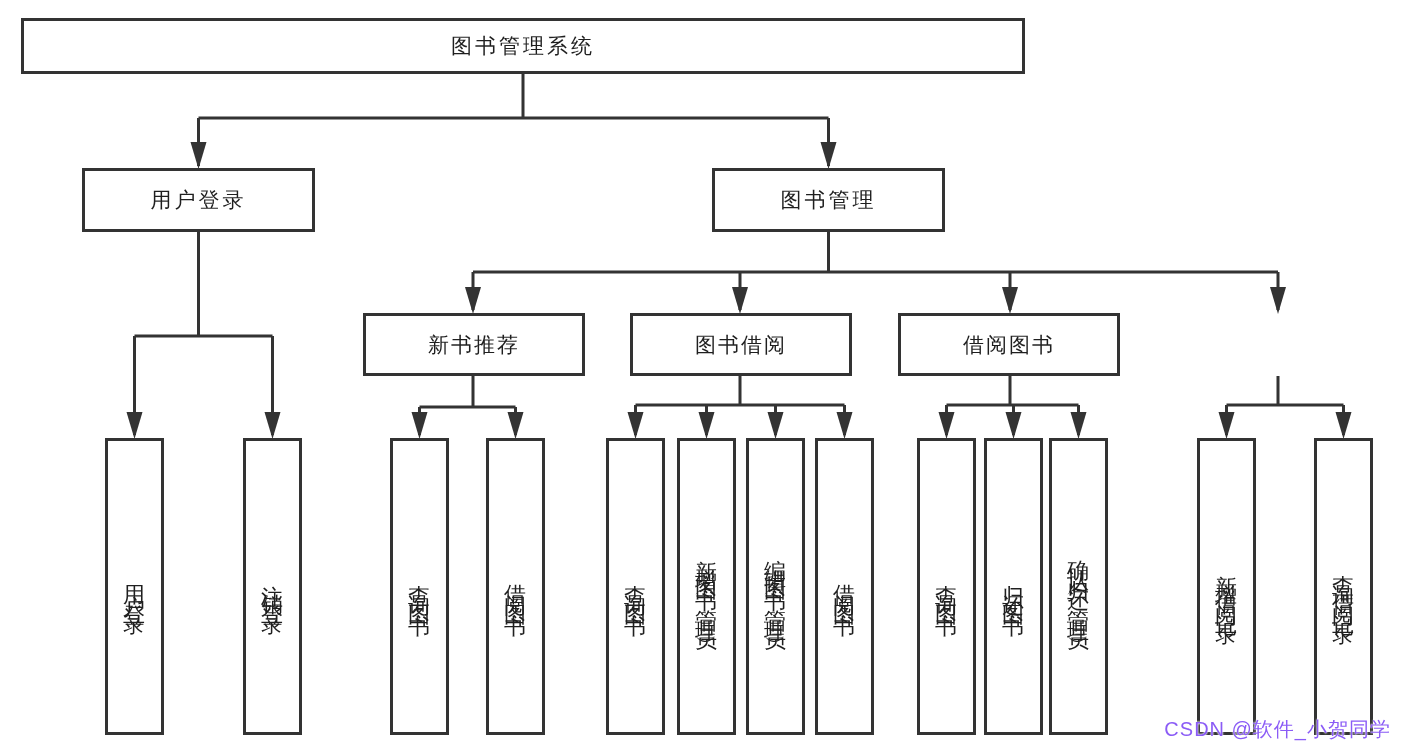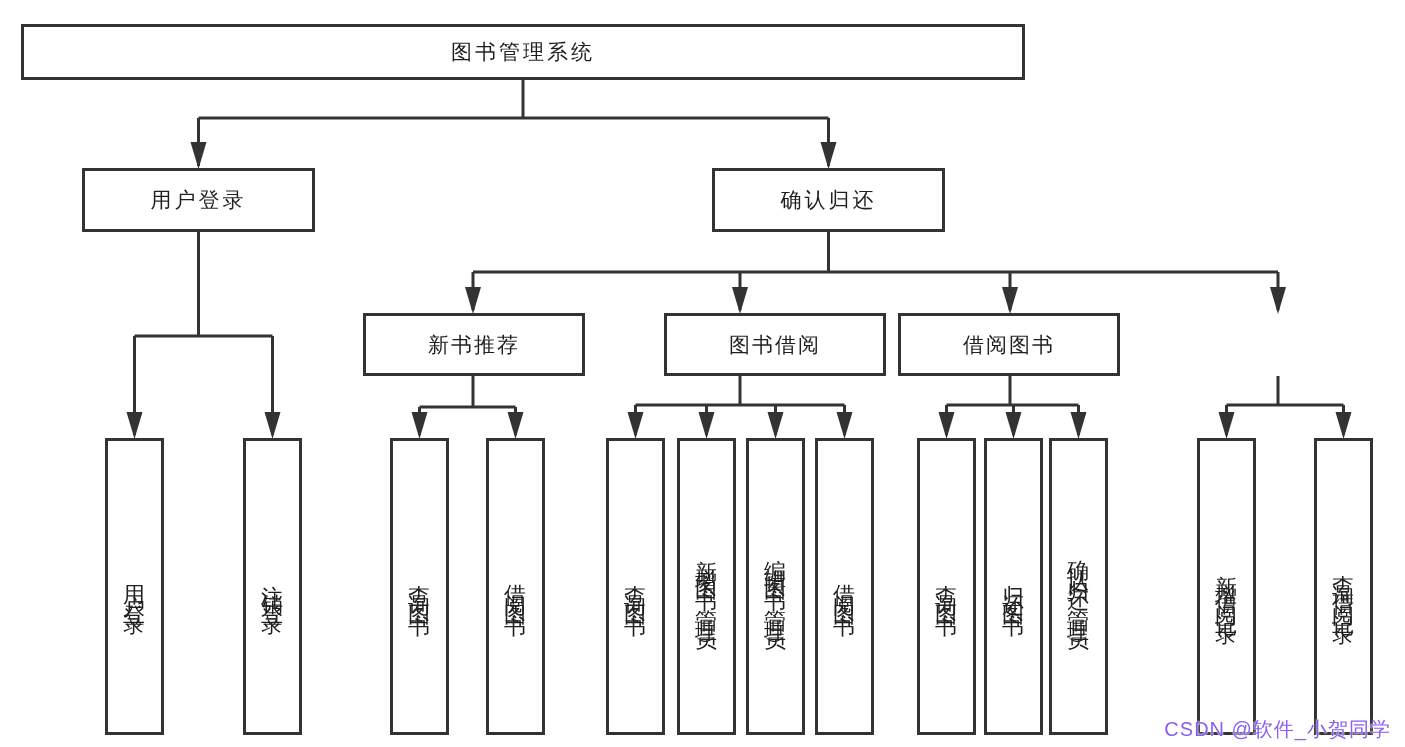--- a/index.html
+++ b/index.html
@@ -20,21 +20,21 @@
   .box {
     position: absolute;
     box-sizing: border-box;
     border: 3px solid #333333;
     background: #ffffff;
     display: flex;
     align-items: center;
     justify-content: center;
     color: #1f1f1f;
   }
-  .lvl1 { left: 21px; top: 24px; width: 1004px; height: 56px; font-size: 21px; letter-spacing: 3px; text-align: right; }
+  .lvl1 { left: 21px; top: 18px; width: 1004px; height: 56px; font-size: 21px; letter-spacing: 3px; text-align: right; }
   .lvl2 { top: 168px; width: 233px; height: 64px; font-size: 21px; letter-spacing: 3px; }
   .lvl3 { top: 313px; width: 222px; height: 63px; font-size: 21px; letter-spacing: 2px; }
   .leaf {
     position: absolute;
     box-sizing: border-box;
     top: 438px;
     width: 59px;
     height: 297px;
     border: 3px solid #333333;
     background: #ffffff;
@@ -99,24 +99,24 @@
       <polygon points="1005.5,412 1021.5,412 1013.5,439"></polygon>
       <polygon points="1070.5,412 1086.5,412 1078.5,439"></polygon>
       <polygon points="1218.5,412 1234.5,412 1226.5,439"></polygon>
       <polygon points="1335.5,412 1351.5,412 1343.5,439"></polygon>
     </g>
   </svg>
 
   <div class="box lvl1">图书管理系统</div>
 
   <div class="box lvl2" style="left:82px">用户登录</div>
-  <div class="box lvl2" style="left:712px">确认归还</div>
+  <div class="box lvl2" style="left:712px">图书管理</div>
 
   <div class="box lvl3" style="left:363px">新书推荐</div>
-  <div class="box lvl3" style="left:664px">图书借阅</div>
+  <div class="box lvl3" style="left:630px">图书借阅</div>
   <div class="box lvl3" style="left:898px">借阅图书</div>
 
   <div class="leaf" style="left:105px">用户登录</div>
   <div class="leaf" style="left:243px">注销登录</div>
 
   <div class="leaf" style="left:390px">查询图书</div>
   <div class="leaf" style="left:486px">借阅图书</div>
 
   <div class="leaf" style="left:606px">查询图书</div>
   <div class="leaf" style="left:677px">新增图书（管理员）</div>

